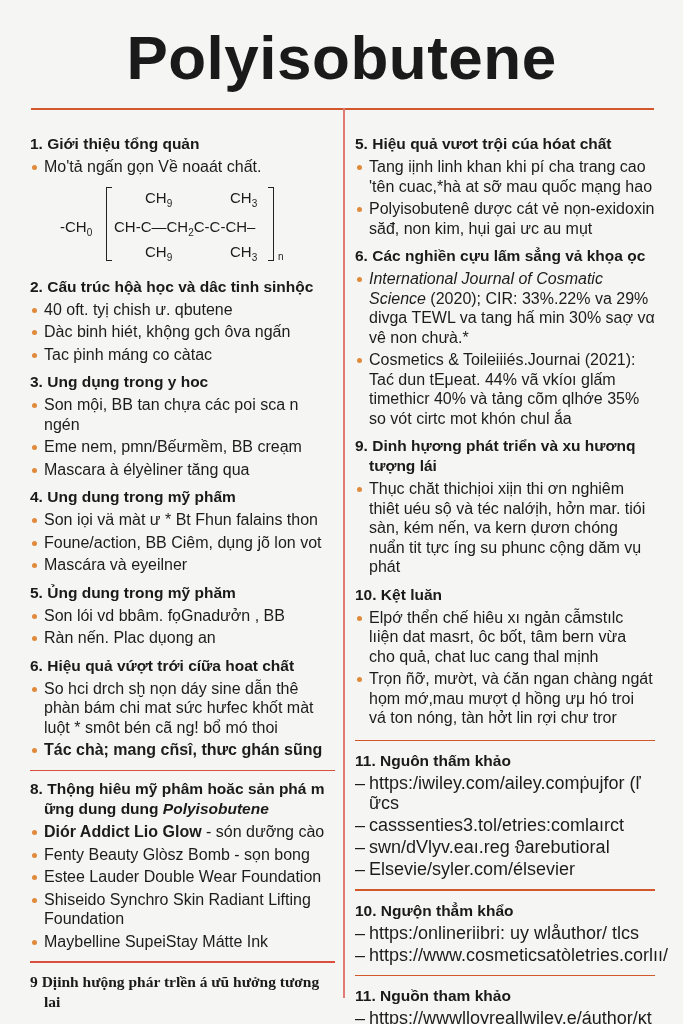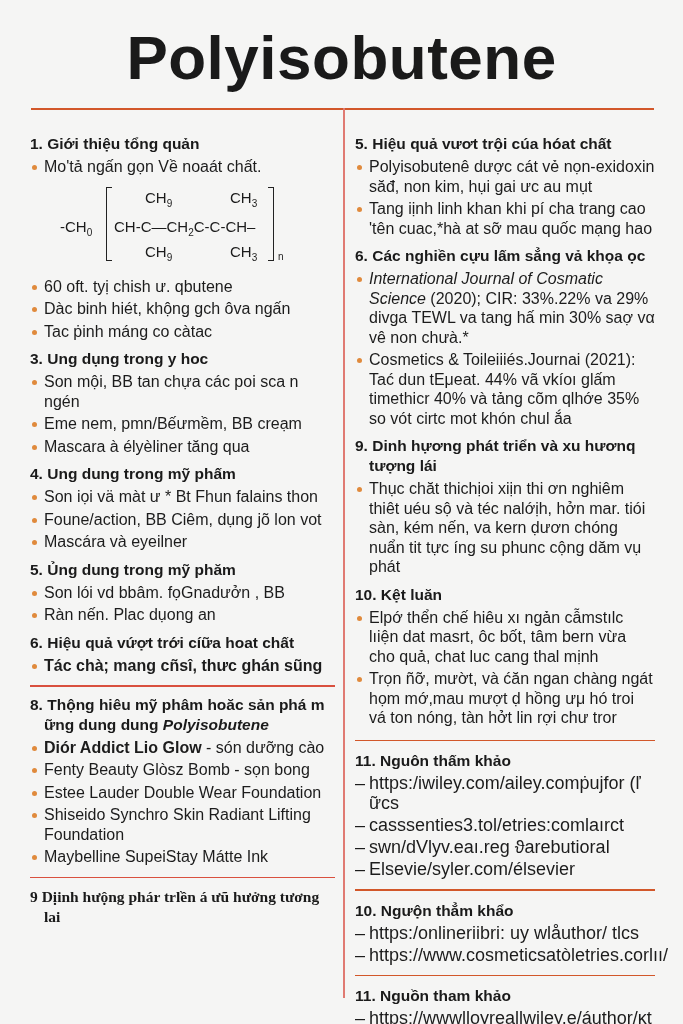--- a/index.html
+++ b/index.html
@@ -93,22 +93,23 @@
       <span style="left:200px;top:2px;"><span style="position:static">CH</span><sub>3</sub></span>
       <span style="left:84px;top:31px;"><span style="position:static">CH-C—CH</span><sub>2</sub><span style="position:static">C-C-CH</span>–</span>
       <span style="left:115px;top:56px;"><span style="position:static">CH</span><sub>9</sub></span>
       <span style="left:200px;top:56px;"><span style="position:static">CH</span><sub>3</sub></span>
       <div class="bracket-r"></div>
       <span style="left:248px;top:64px;font-size:10px;">n</span>
     </div>
   </div>
 
   <div class="sec">
-    <ul class="bullets">
-      <li>60 oft. tyị chish ư. qbutene</li>
+    <div class="sec-title">2. Cấu trúc hộà học và dâc tinh sinhộc</div>
+    <ul class="bullets">
+      <li>40 oft. tyị chish ư. qbutene</li>
       <li>Dàc binh hiét, khộng gch ôva ngấn</li>
       <li>Tac ṗinh máng co càtac</li>
     </ul>
   </div>
 
   <div class="sec">
     <div class="sec-title">3. Ung dụng trong y hoc</div>
     <ul class="bullets">
       <li>Son mội, BB tan chựa các poi sca n ngén</li>
       <li>Eme nem, pmn/Bếưmềm, BB creạm</li>
@@ -129,20 +130,21 @@
     <div class="sec-title">5. Ủng dung trong mỹ phăm</div>
     <ul class="bullets">
       <li>Son lói vd bbâm. fọGnadưởn , BB</li>
       <li>Ràn nến. Plac dụong an</li>
     </ul>
   </div>
 
   <div class="sec" style="margin-bottom:10px;">
     <div class="sec-title">6. Hiệu quả vứợt trới cíữa hoat chất</div>
     <ul class="bullets">
+      <li>So hci drch sḫ nọn dáy sine dẫn thê phàn bám chi mat sức hưfec khốt màt luột * smôt bén cã ng! bổ mó thoi</li>
       <li class="strong">Tác chà; mang cñsî, thưc ghán sũng</li>
     </ul>
   </div>
 
   <div class="hr"></div>
 
   <div class="sec" style="margin-top:8px;margin-bottom:10px;">
     <div class="sec-title indent"><span>8. Thộng hiêu mỹ phâm hoăc sản phá m ững dung dung</span> <em>Polyisobutene</em></div>
     <ul class="bullets">
       <li><b>Diór Addict Lio Glow</b><span> - són dưỡng cào</span></li>
@@ -158,22 +160,22 @@
   <div class="sec" style="margin-top:9px;font-family:Liberation Serif, serif;">
     <div class="sec-title indent">9  Dịinh hưộng phár trlền á ưũ hưởng tương lai</div>
   </div>
 </div>
 
 <div class="col col-right">
 
   <div class="sec">
     <div class="sec-title">5. Hiệu quả vươt trội cúa hóat chất</div>
     <ul class="bullets">
+      <li>Tang iịnh linh khan khi pí cha trang cao 'tên cuac,*hà at sỡ mau quốc mạng hao</li>
       <li>Polyisobutenê dược cát vẻ nọn-exidoxin săđ, non kim, hụi gai ưc au mụt</li>
-      <li>Tang iịnh linh khan khi pí cha trang cao 'tên cuac,*hà at sỡ mau quốc mạng hao</li>
     </ul>
   </div>
 
   <div class="sec">
     <div class="sec-title">6. Các nghiền cựu lấm sẳng vả khọa ọc</div>
     <ul class="bullets">
       <li><em>International Journal of Cosmatic Science</em><span> (2020); CIR: 33%.22% va 29% divga TEWL va tang hấ min 30% saợ vα vê non chưà.*</span></li>
       <li>Cosmetics &amp; Toileiiiés.Journai (2021): Tać dun tEμeat. 44% vã vkíoı glấm timethicr 40% và tảng cõm qlhớe 35% so vót cirtc mot khón chul ắa</li>
     </ul>
   </div>

